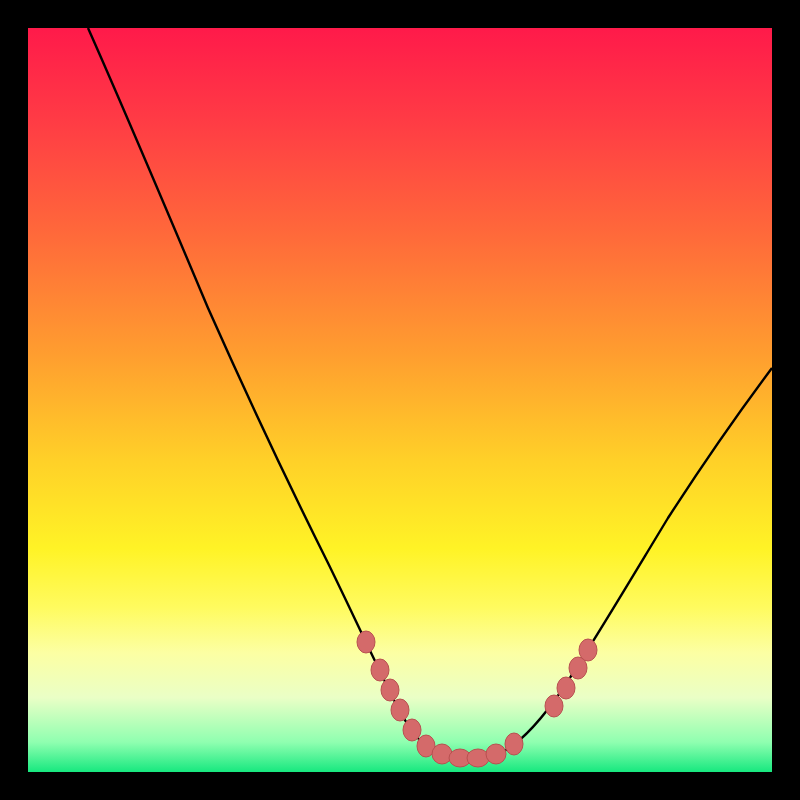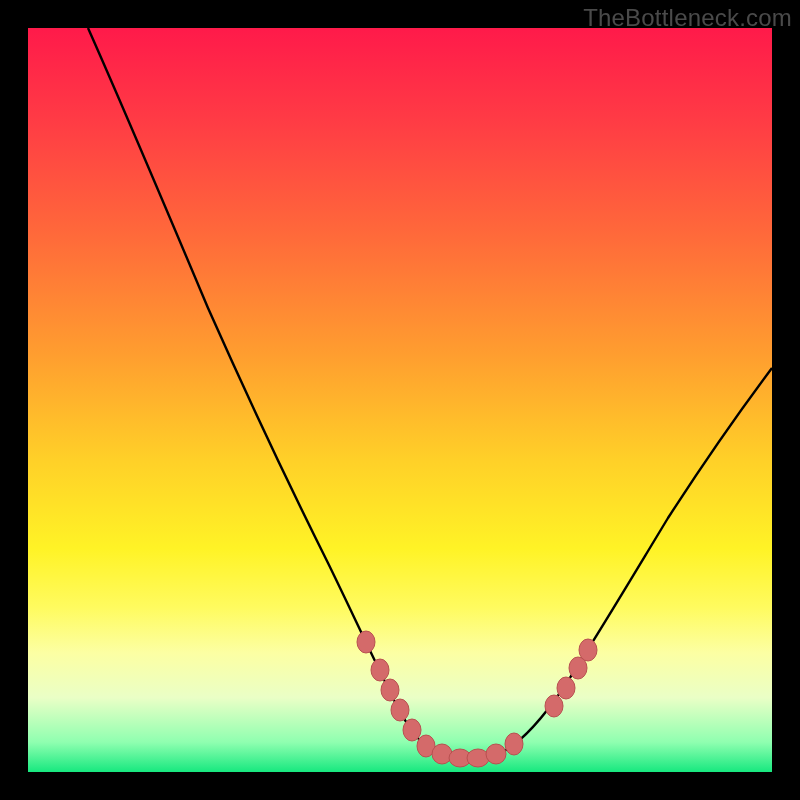--- a/index.html
+++ b/index.html
@@ -90,14 +90,13 @@
         <ellipse cx="468" cy="726" rx="10" ry="10"></ellipse>
         <ellipse cx="486" cy="716" rx="9" ry="11"></ellipse>
         <ellipse cx="526" cy="678" rx="9" ry="11"></ellipse>
         <ellipse cx="538" cy="660" rx="9" ry="11"></ellipse>
         <ellipse cx="550" cy="640" rx="9" ry="11"></ellipse>
         <ellipse cx="560" cy="622" rx="9" ry="11"></ellipse>
       </g>
     </svg>
   </div>
 
-  <div class="watermark">TheBottleneck.com</div>
 </div>
 
 </body></html>

